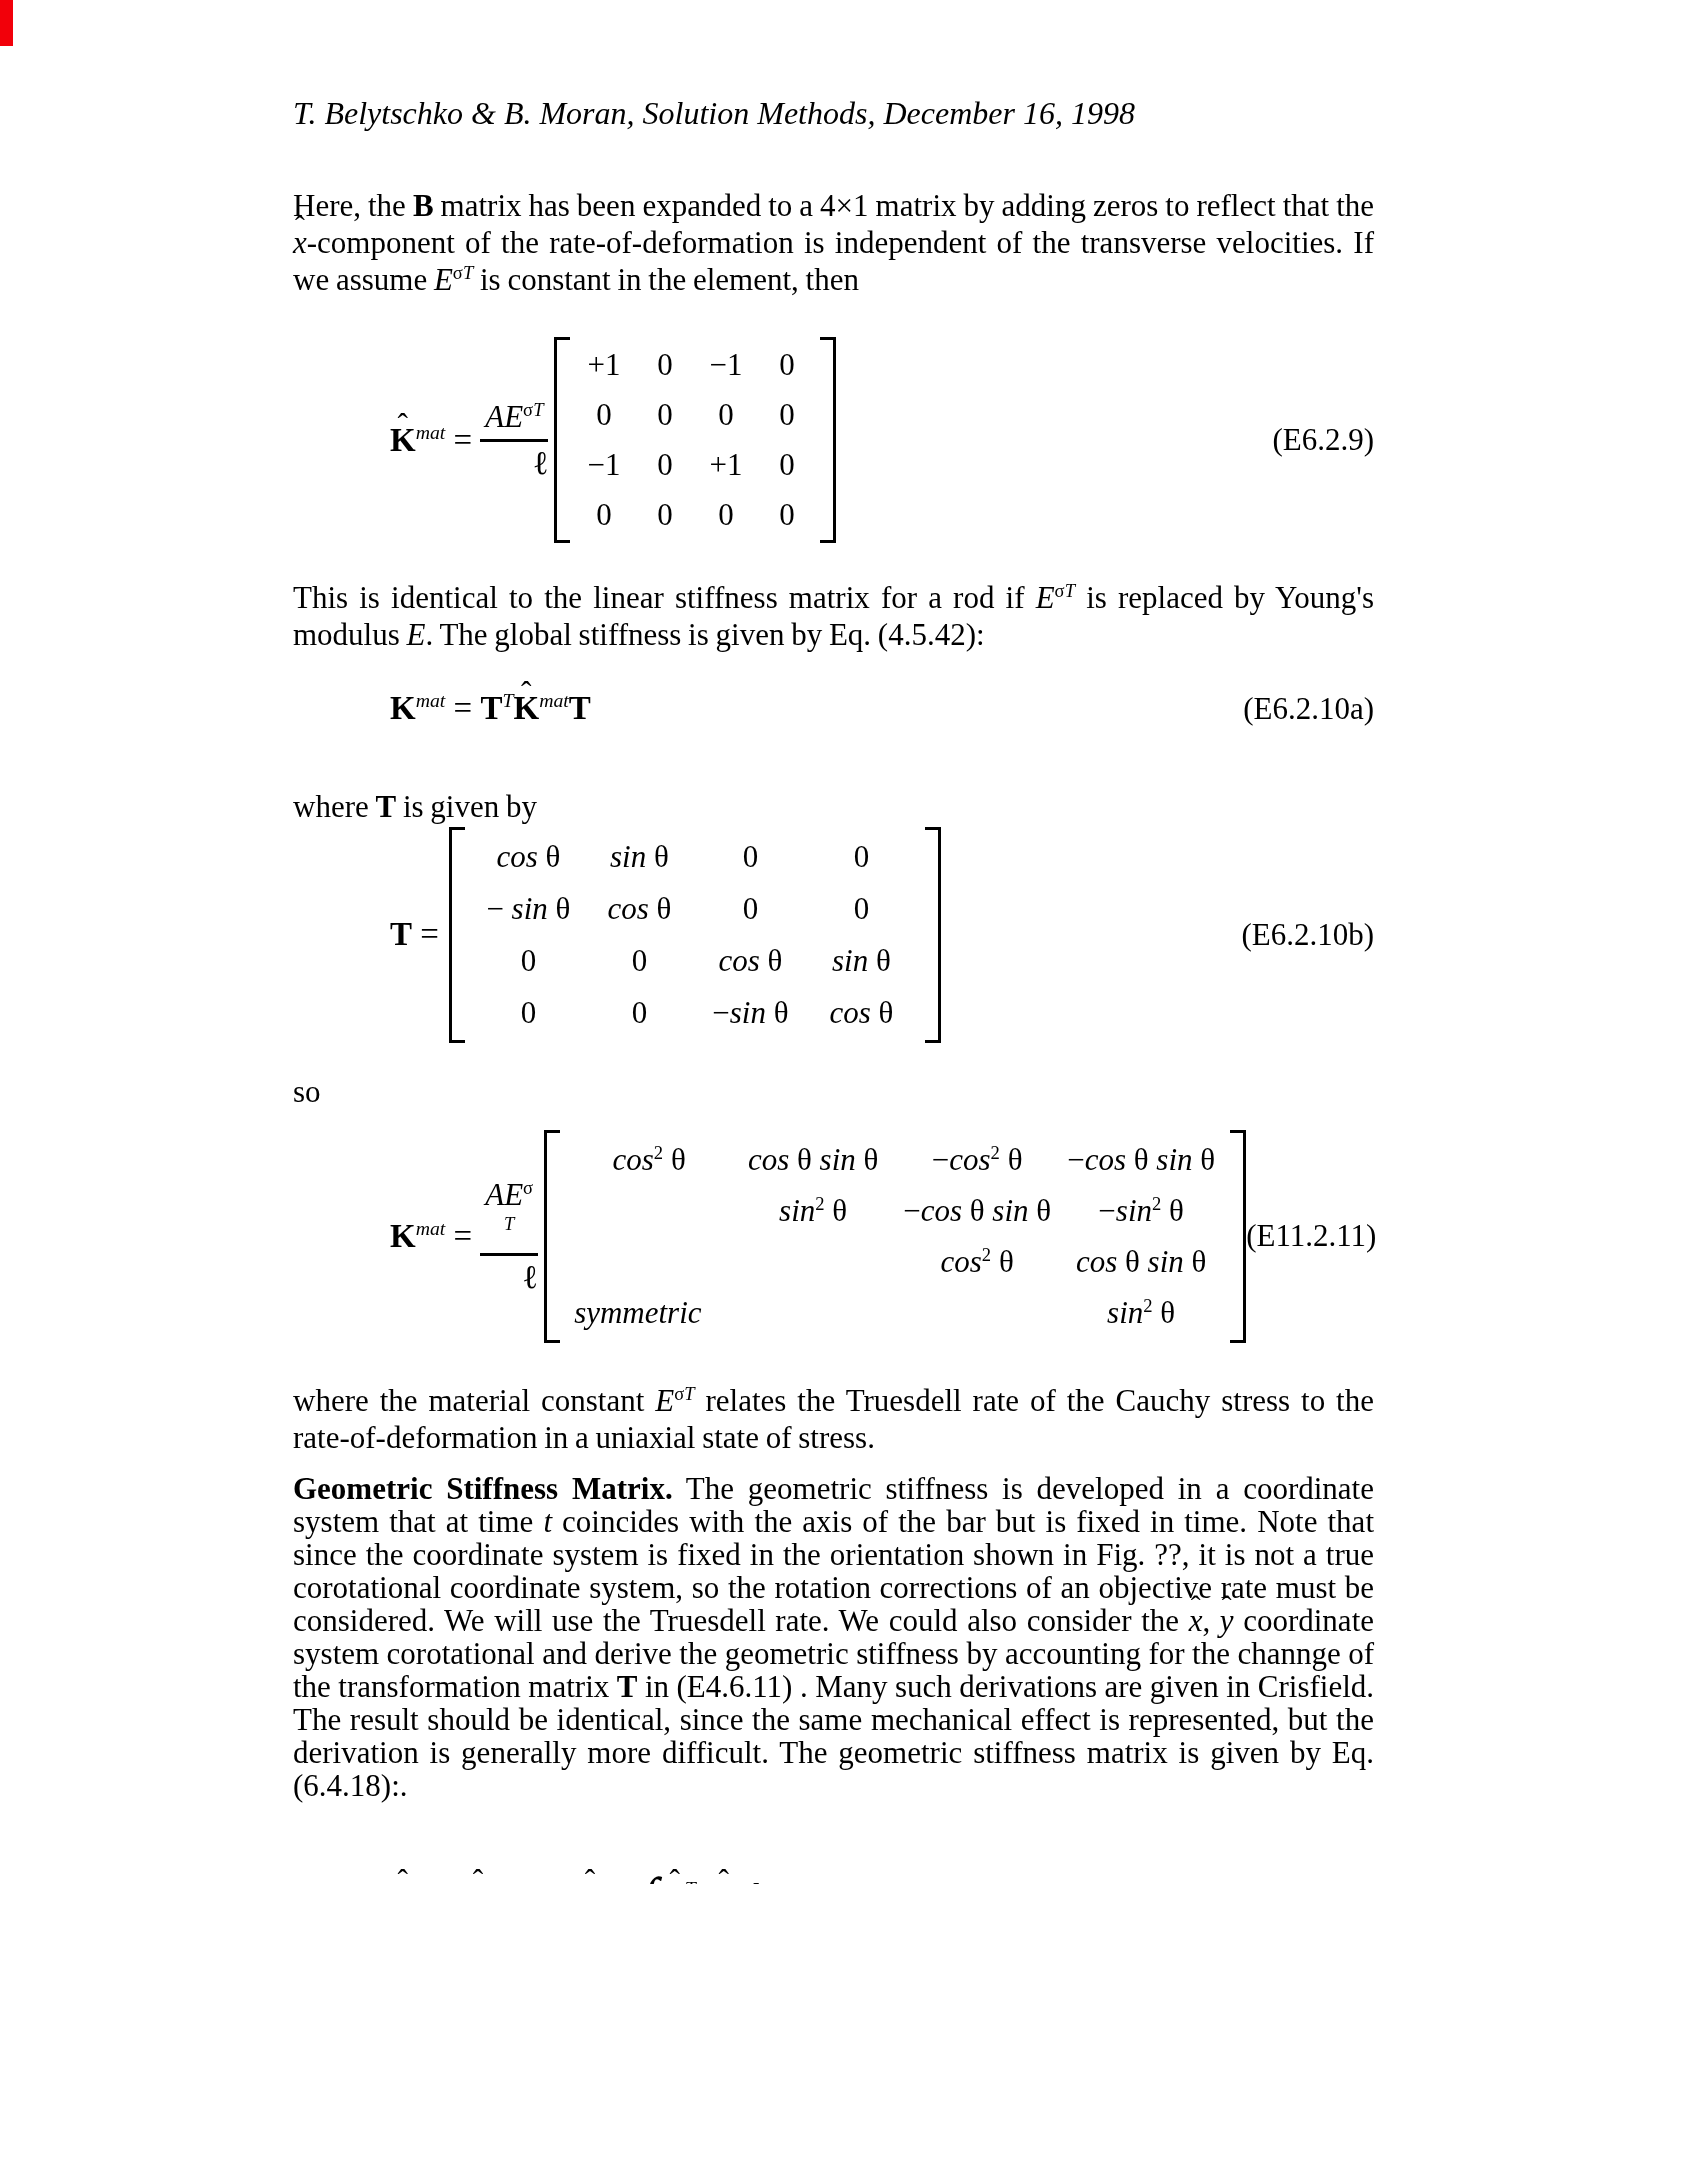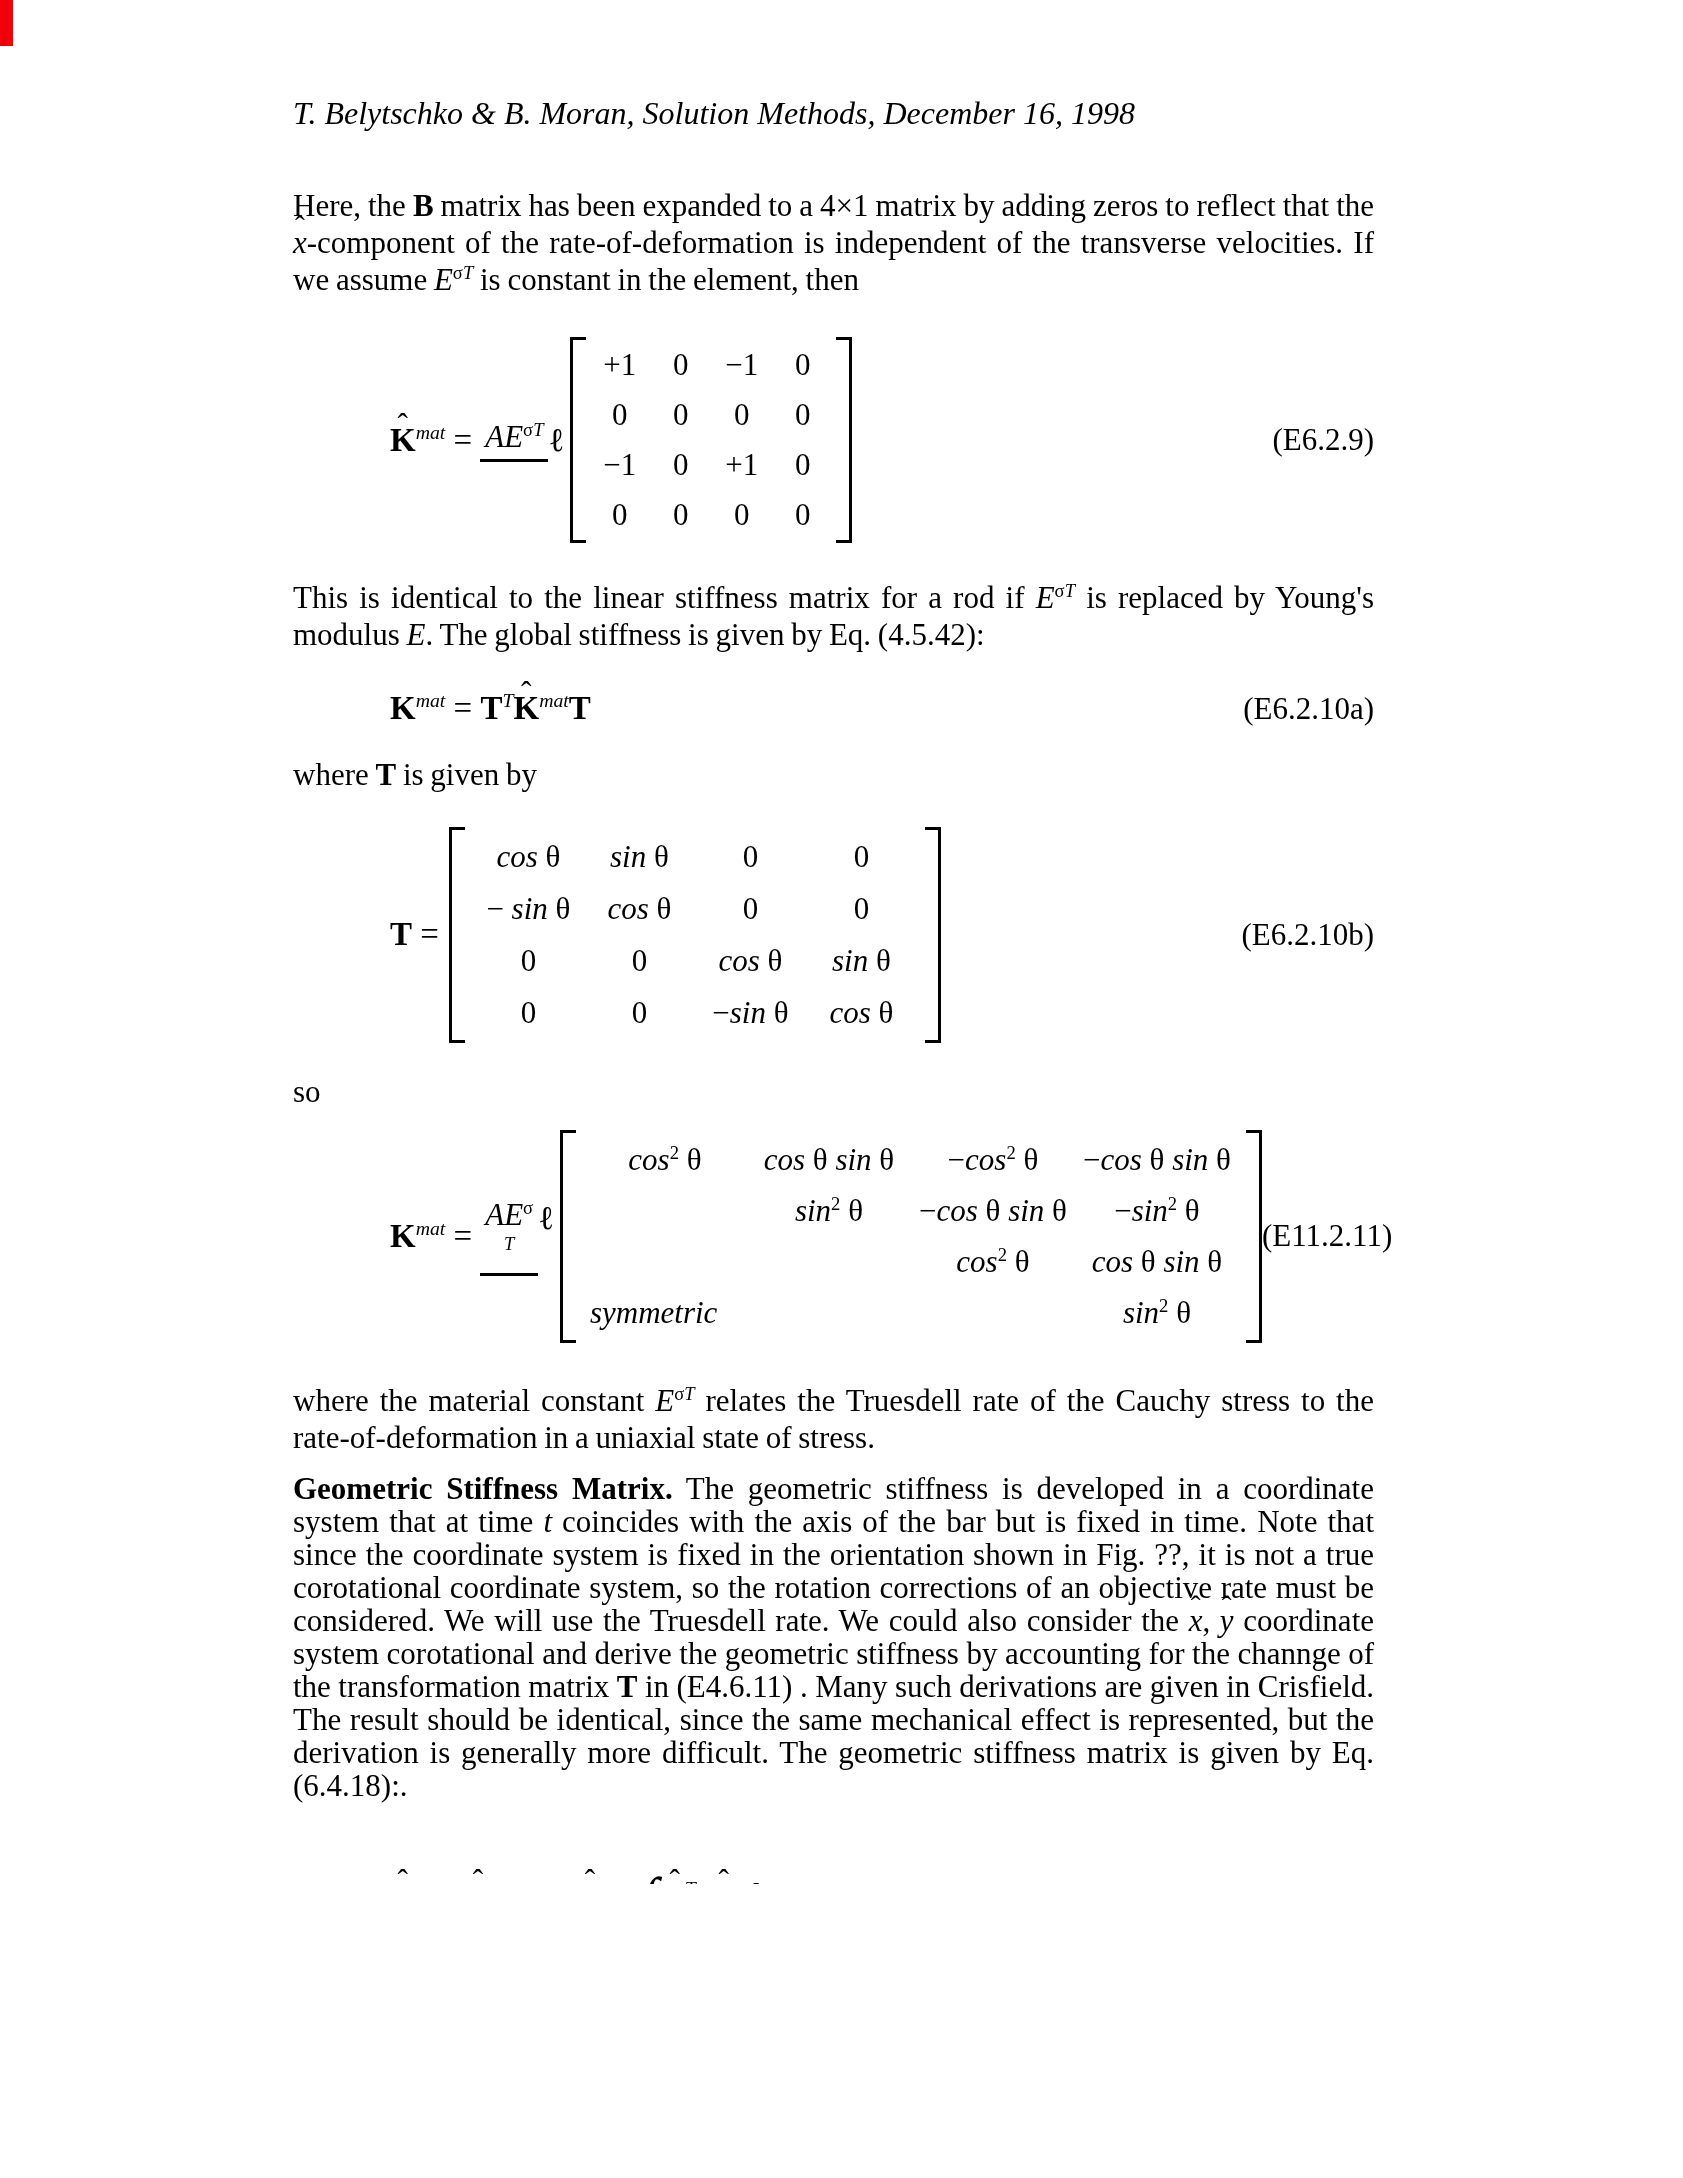--- a/index.html
+++ b/index.html
@@ -27,21 +27,21 @@
   .tight{line-height:33px;}
   
   .eq{
     position:absolute;left:293px;width:1081px;
     display:flex;align-items:center;justify-content:space-between;
   }
   .eq-main{display:flex;align-items:center;padding-left:97px;font-size:33px;}
   .eq-label{font-size:31px;white-space:nowrap;}
   .eqf{white-space:pre;}
   .frac{
-    display:inline-flex;flex-direction:row;align-items:flex-start;
+    display:inline-flex;flex-direction:column;align-items:flex-end;
     font-size:31px;margin:0 6px 0 8px;text-align:center;
   }
   .frac .num{border-bottom:3px solid #000;padding:0 5px 4px 5px;}
   .frac .den{padding-top:3px;font-size:33px;}
   .bl,.br{align-self:stretch;width:13px;flex:0 0 13px;}
   .bl{border:3px solid #000;border-right:0;margin-right:4px;}
   .br{border:3px solid #000;border-left:0;margin-left:4px;}
   .matrix{display:grid;align-items:center;justify-items:center;font-size:31px;}
   .m9 {grid-template-columns:repeat(4,51px);column-gap:10px;row-gap:14px;padding:10px 4px;}
   .m10{grid-template-columns:repeat(4,103px);column-gap:8px;row-gap:16px;padding:12px 8px;}
@@ -111,21 +111,21 @@
 
   <p class="body-par" style="top:579px">This is identical to the linear stiffness matrix for a rod if <i>E</i><sup>σ<i>T</i></sup> is replaced by Young's modulus <i>E</i>. The global stiffness is given by Eq. (4.5.42):</p>
 
   <div class="eq" style="top:683px;height:51px">
     <div class="eq-main">
       <span class="eqf"><b>K</b><sup><i>mat</i></sup> = <b>T</b><sup><i>T</i></sup><span class="hat"><span class="hm">ˆ</span><span class="hb"><b>K</b></span></span><sup><i>mat</i></sup><b>T</b></span>
     </div>
     <span class="eq-label">(E6.2.10a)</span>
   </div>
 
-  <p class="body-par" style="top:756px">where <b>T</b> is given by</p>
+  <p class="body-par" style="top:788px">where <b>T</b> is given by</p>
 
   <div class="eq" style="top:828px;height:213px">
     <div class="eq-main">
       <span class="eqf"><b>T</b> =</span>
       <span style="width:10px"></span>
       <span class="bl"></span>
       <div class="matrix m10">
           <div class="mcell"><i>cos</i> θ</div>
           <div class="mcell"><i>sin</i> θ</div>
           <div class="mcell">0</div>

